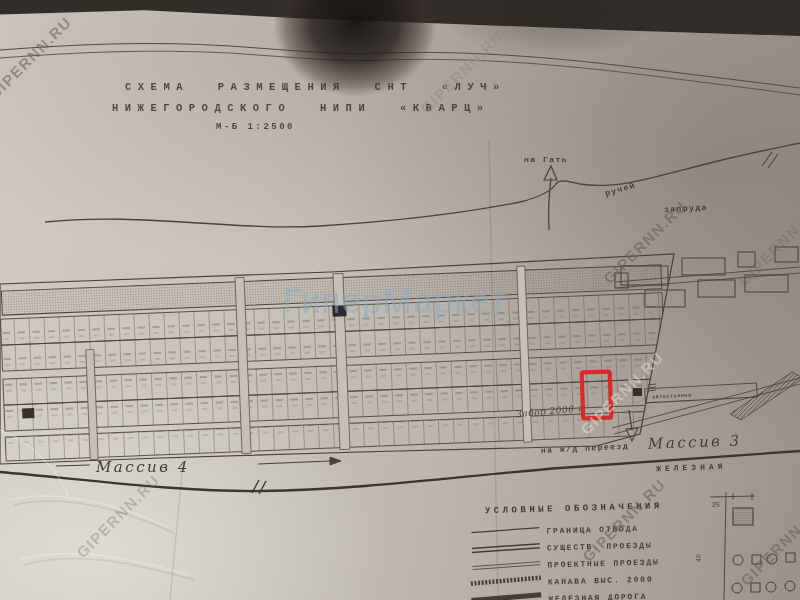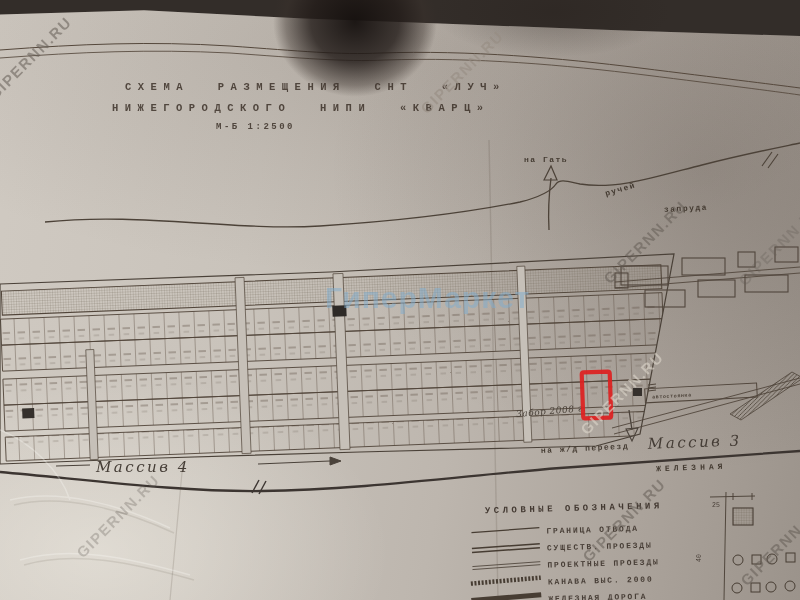--- a/index.html
+++ b/index.html
@@ -15,22 +15,22 @@
   
   .shadow-blob{position:absolute;left:250px;top:-30px;width:210px;height:185px;pointer-events:none;
     background:radial-gradient(ellipse 50% 52% at 50% 28%, rgba(22,17,15,0.96) 0%, rgba(36,29,26,0.82) 42%, rgba(58,49,44,0.42) 66%, rgba(58,49,44,0) 78%);}
   .shadow-arm{position:absolute;left:400px;top:-40px;width:340px;height:130px;pointer-events:none;
     background:radial-gradient(ellipse 50% 50% at 45% 40%, rgba(40,33,29,0.35) 0%, rgba(40,33,29,0) 70%);}
   
   .wm{position:absolute;font-weight:bold;font-size:15px;letter-spacing:1.6px;color:rgba(100,93,86,0.55);
       transform:translate(-50%,-50%) rotate(-45deg);white-space:nowrap;pointer-events:none;}
   .wm.light{color:rgba(222,215,204,0.6);}
   .wm.faint{color:rgba(100,93,86,0.3);}
-  .wm-center{position:absolute;left:283px;top:281px;font-weight:bold;font-size:30px;letter-spacing:1px;
-      color:rgba(128,172,206,0.52);pointer-events:none;white-space:nowrap;margin-left:42px;}
+  .wm-center{position:absolute;left:283px;top:281px;font-weight:normal;font-size:35px;letter-spacing:1px;
+      color:rgba(128,172,206,0.52);pointer-events:none;white-space:nowrap;}
   
   text{pointer-events:none;}
   .t-type{font-family:"Liberation Mono",monospace;font-weight:bold;fill:rgba(56,45,36,0.82);}
   .t-title{font-size:10.5px;letter-spacing:6.5px;word-spacing:16px;}
   .t-scale{font-size:9px;letter-spacing:2.5px;}
   .t-small{font-family:"Liberation Mono",monospace;font-weight:bold;font-size:8px;letter-spacing:1.5px;fill:rgba(52,42,33,0.85);}
   .t-tiny{font-family:"Liberation Mono",monospace;font-weight:bold;font-size:5px;letter-spacing:0.6px;fill:rgba(52,42,33,0.8);}
   .t-hand{font-family:"DejaVu Serif",serif;font-style:italic;font-size:15px;letter-spacing:2.5px;fill:#453d36;}
   .t-hand-sm{font-family:"DejaVu Serif",serif;font-style:italic;font-size:9px;letter-spacing:0.5px;fill:#4a423a;}
   .t-legend{font-family:"Liberation Mono",monospace;font-weight:bold;font-size:8px;letter-spacing:1.8px;fill:rgba(48,38,30,0.8);}

